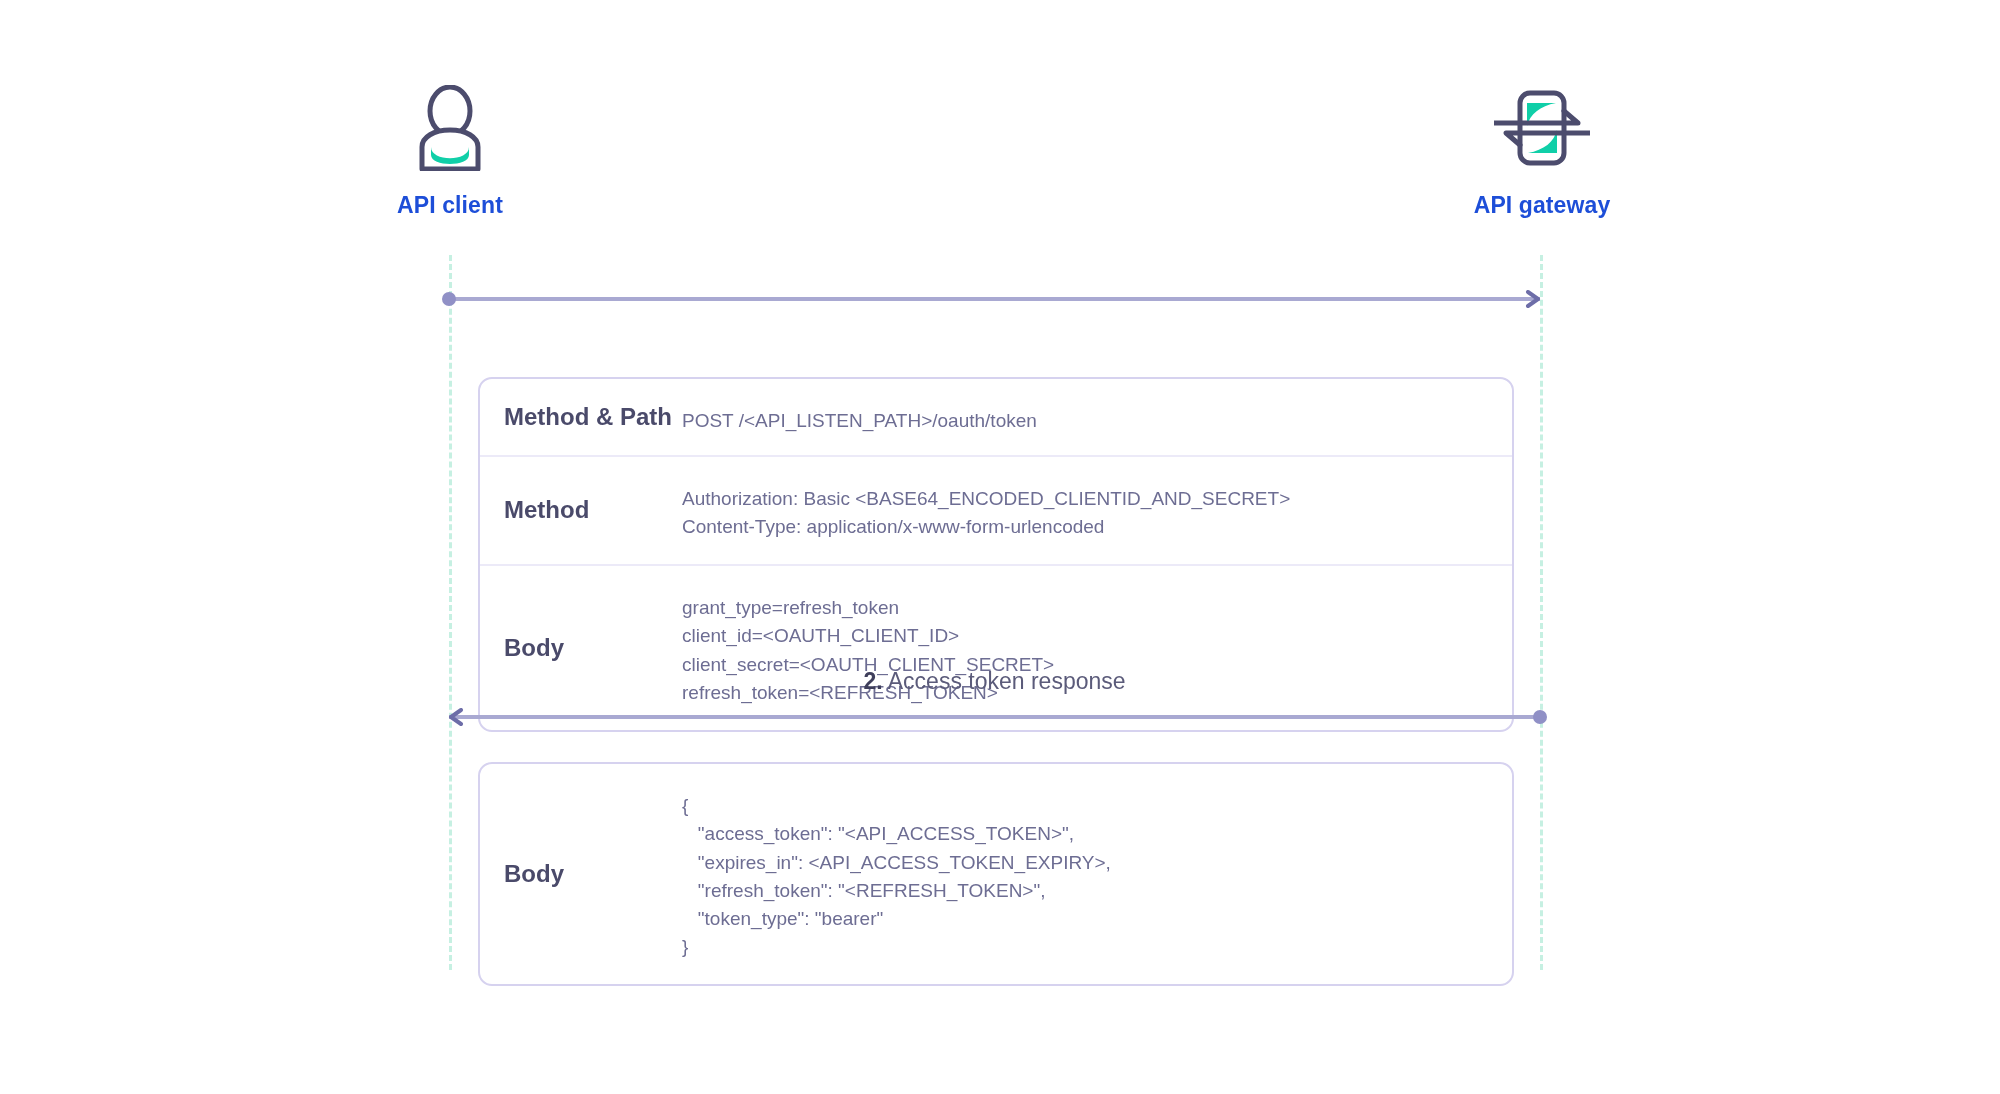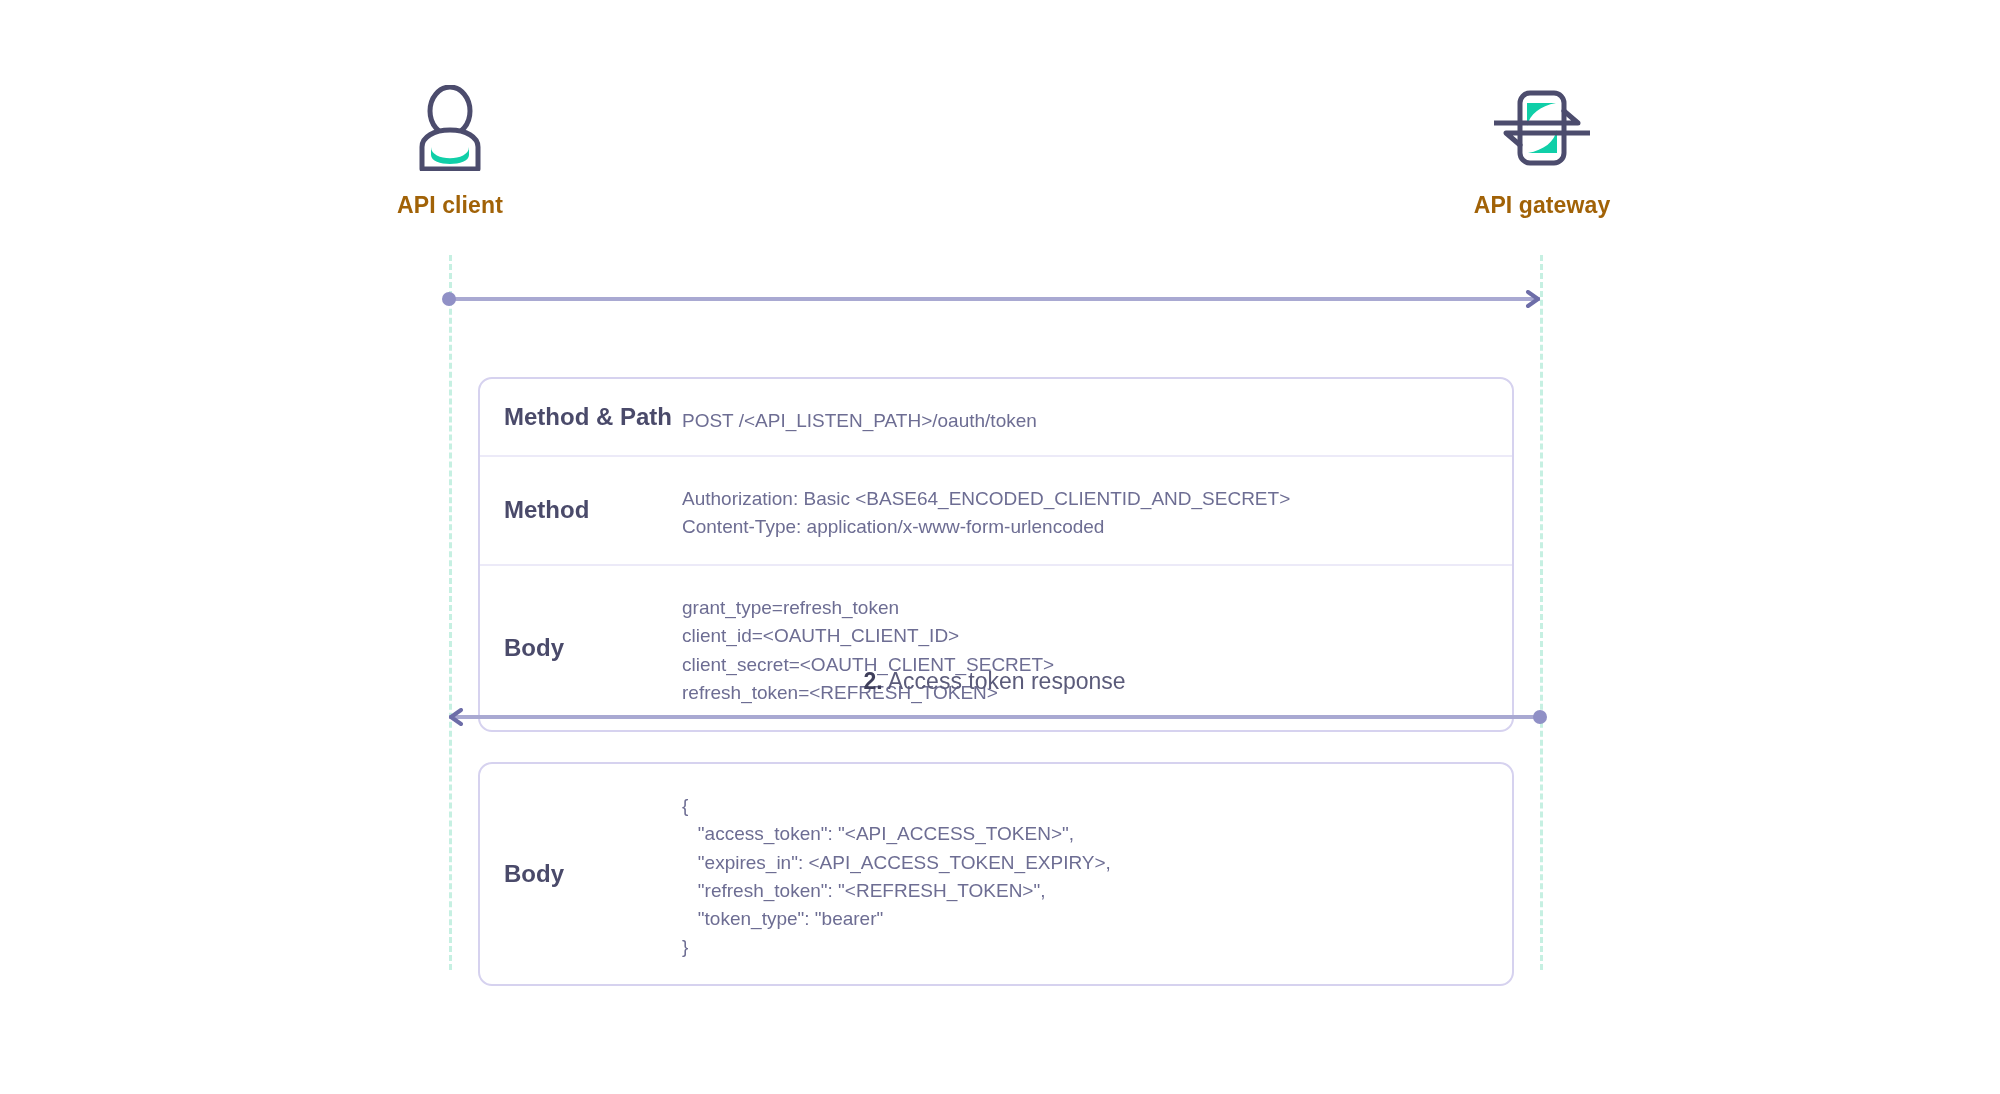--- a/index.html
+++ b/index.html
@@ -29,21 +29,21 @@
   .actor-icon {
     height: 100px;
     display: flex;
     align-items: center;
     justify-content: center;
   }
   .actor-label {
     margin-top: 14px;
     font-size: 23px;
     font-weight: bold;
-    color: #a16207;
+    color: #1d4ed8;
     letter-spacing: 0.1px;
   }
   #actor-client  { left: 300px;  top: 78px; }
   #actor-gateway { left: 1392px; top: 78px; }
 
   
   .lifeline {
     position: absolute;
     top: 255px;
     width: 0;

